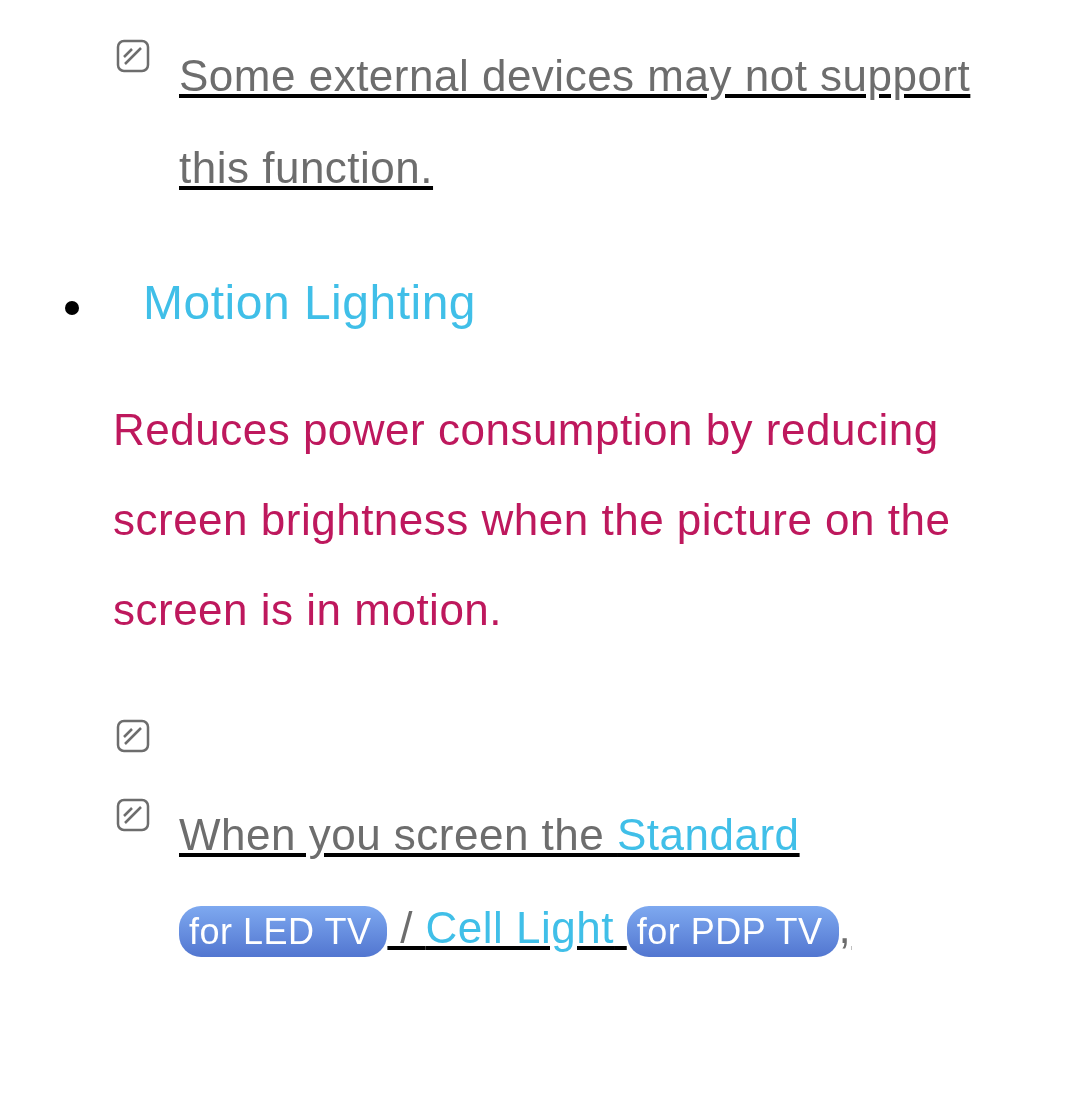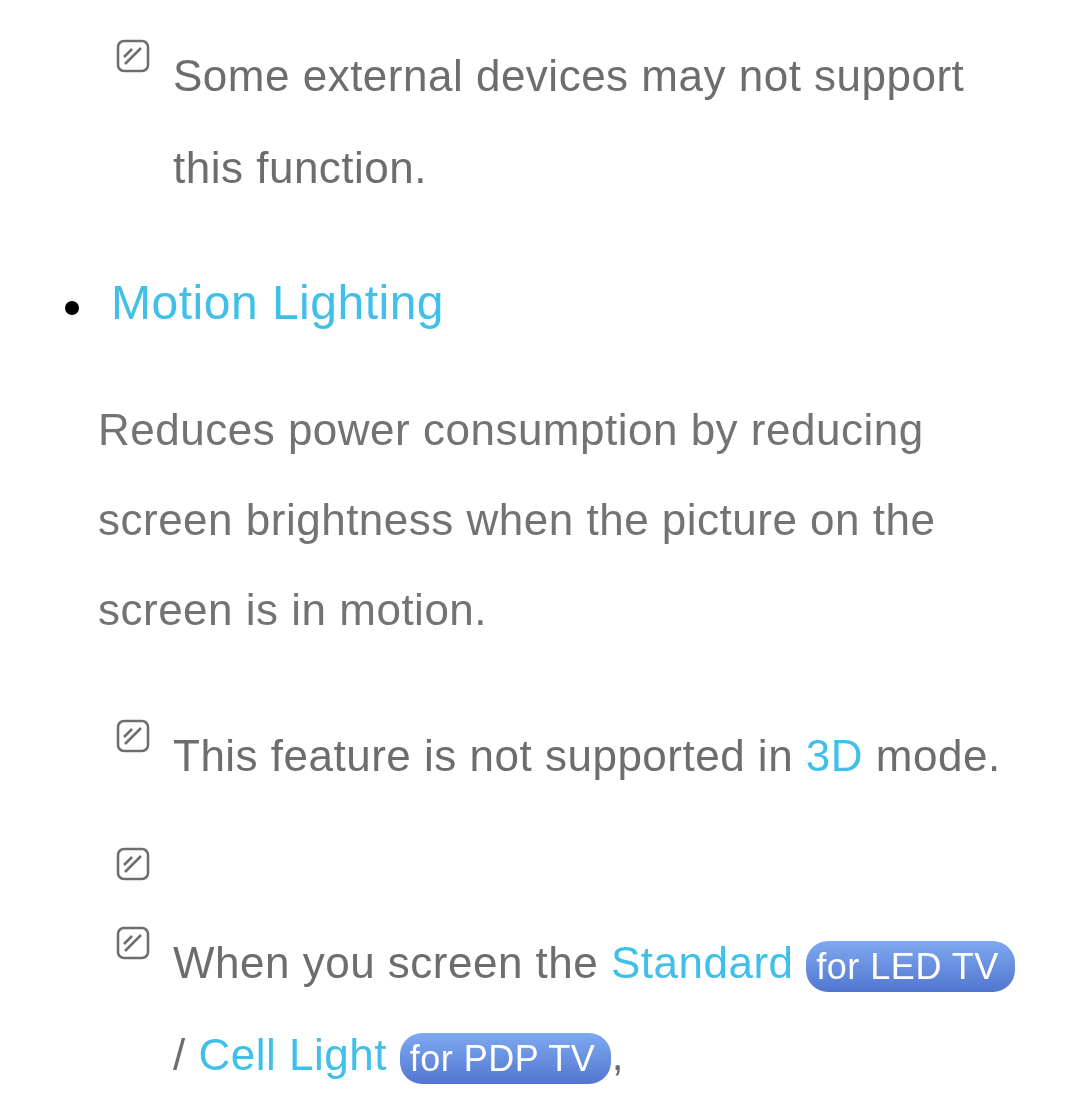--- a/index.html
+++ b/index.html
@@ -14,56 +14,57 @@
     .note-icon {
       display: inline-block;
       width: 36px;
       height: 36px;
       vertical-align: top;
       flex-shrink: 0;
       margin-top: 8px;
     }
     .note-row {
       display: flex;
-      gap: 22px;
+      gap: 28px;
       margin-left: 55px;
       margin-bottom: 30px;
+      text-decoration: underline;
     }
     .note-text {
       color: #6d6d6d;
       font-size: 44px;
       line-height: 2.1;
       letter-spacing: 0.5px;
     }
     .bullet-row {
       display: flex;
       align-items: flex-start;
-      gap: 32px;
+      gap: 64px;
       margin-left: 5px;
       margin-top: 60px;
       margin-bottom: 55px;
     }
     .bullet-dot {
       width: 14px;
       height: 14px;
       background: #000;
       border-radius: 50%;
       margin-top: 26px;
       flex-shrink: 0;
     }
     .section-title {
       color: #40bfe8;
       font-size: 48px;
       letter-spacing: 0.5px;
     }
     .body-text {
-      color: #737373;
+      color: #be185d;
       font-size: 44px;
       line-height: 2.05;
-      margin-left: 38px;
+      margin-left: 53px;
       letter-spacing: 0.5px;
       margin-bottom: 55px;
     }
     .highlight {
       color: #40bfe8;
     }
     .badge {
       display: inline-block;
       background: linear-gradient(180deg, #7ea9f0 0%, #5276d0 100%);
       color: #ffffff;
@@ -102,32 +103,20 @@
 </div>
 
 <div class="bullet-row">
   <div class="bullet-dot"></div>
   <div class="section-title">Motion Lighting</div>
 </div>
 
 <div class="body-text">Reduces power consumption by reducing screen brightness when the picture on the screen is in motion.</div>
 
 <div class="note-group">
-  <div class="note-row tight">
-    <span class="note-icon">
-      <svg viewBox="0 0 36 36" width="36" height="36">
-        <rect x="3" y="3" width="30" height="30" rx="6" ry="6" fill="none" stroke="#6d6d6d" stroke-width="2.5"></rect>
-        <line x1="10" y1="26" x2="26" y2="10" stroke="#6d6d6d" stroke-width="2.5"></line>
-        <line x1="9" y1="19" x2="17" y2="11" stroke="#6d6d6d" stroke-width="2.5"></line>
-      </svg>
-    </span>
-    <div class="note-text">
-      <span>This feature is not supported in </span><span class="highlight">3D</span><span> mode.</span>
-    </div>
-  </div>
 
   <div class="note-row tight">
     <span class="note-icon">
       <svg viewBox="0 0 36 36" width="36" height="36">
         <rect x="3" y="3" width="30" height="30" rx="6" ry="6" fill="none" stroke="#6d6d6d" stroke-width="2.5"></rect>
         <line x1="10" y1="26" x2="26" y2="10" stroke="#6d6d6d" stroke-width="2.5"></line>
         <line x1="9" y1="19" x2="17" y2="11" stroke="#6d6d6d" stroke-width="2.5"></line>
       </svg>
     </span>
   </div>

